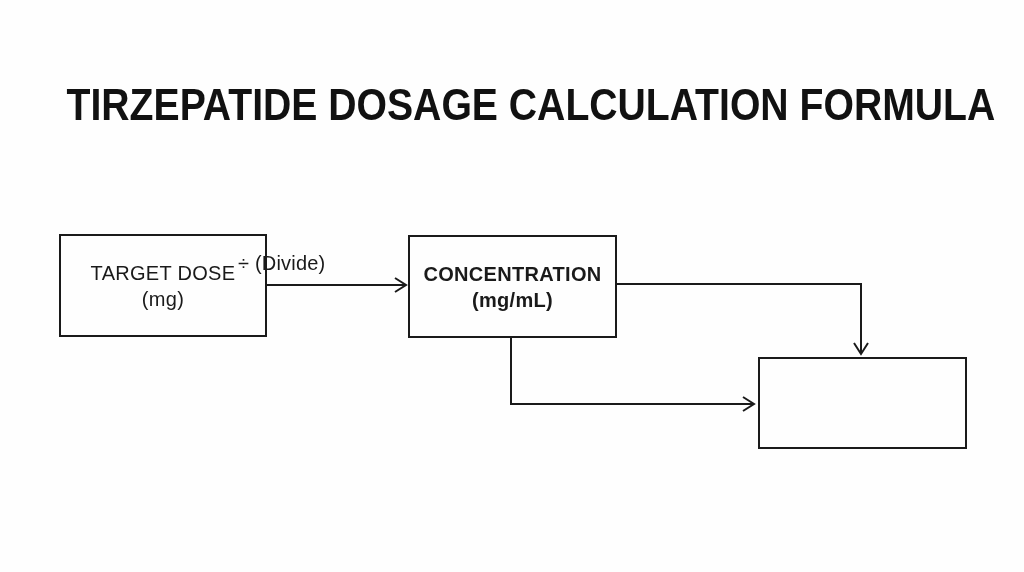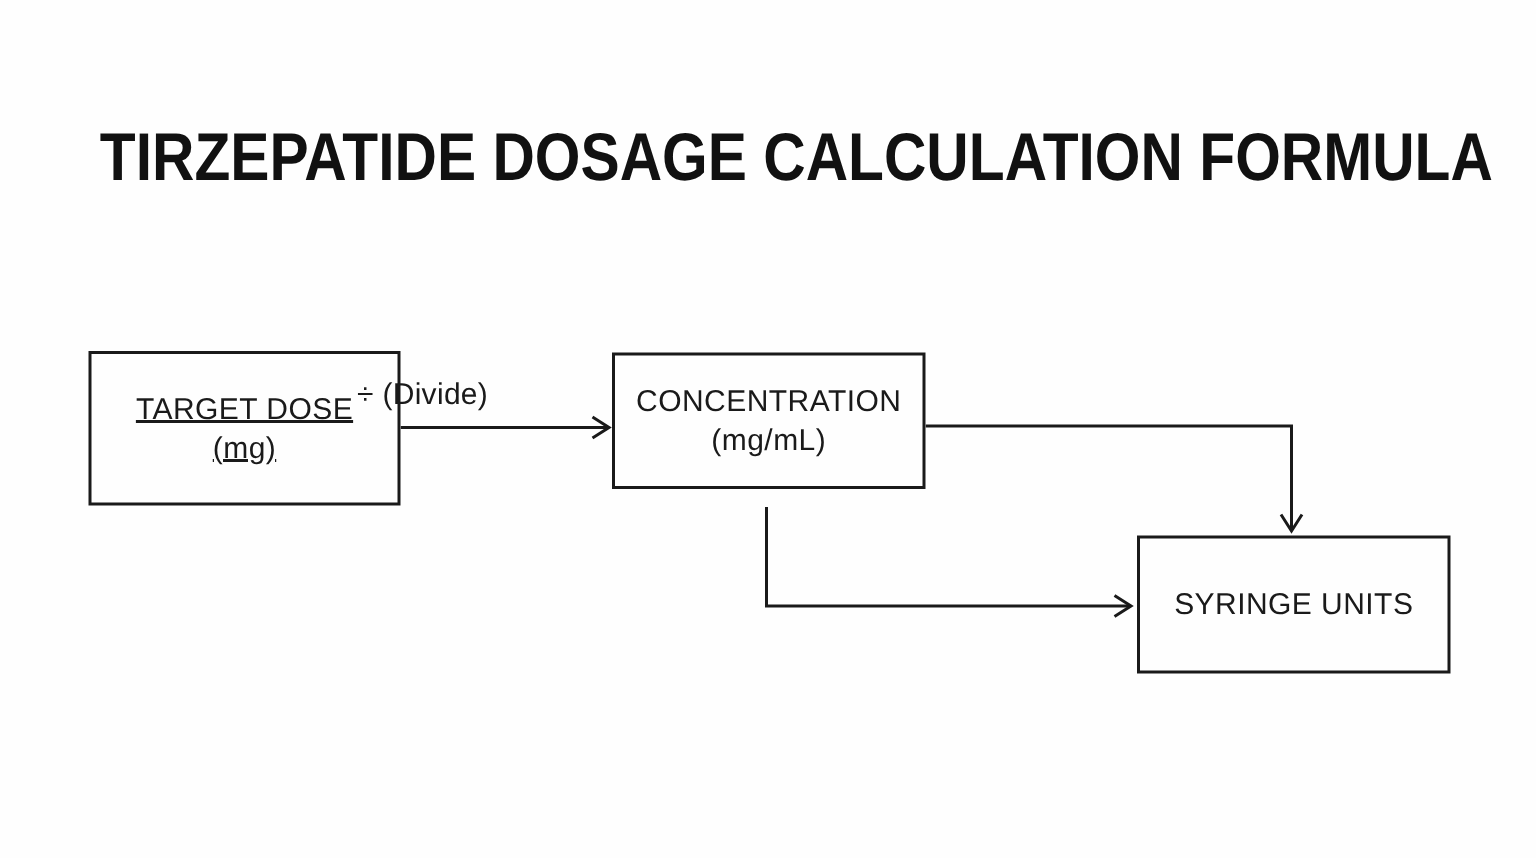--- a/index.html
+++ b/index.html
@@ -51,22 +51,22 @@
     background: #fefefe;
     display: flex;
     flex-direction: column;
     align-items: center;
     justify-content: center;
     text-align: center;
     font-size: 20px;
     line-height: 26px;
     letter-spacing: 0.3px;
   }
-  .node-a { left: 59px;  top: 234px; width: 208px; height: 103px; text-decoration: underline; }
-  .node-b { left: 408px; top: 235px; width: 209px; height: 91px; }
+  .node-a { left: 59px;  top: 234px; width: 208px; height: 103px; }
+  .node-b { left: 408px; top: 235px; width: 209px; height: 103px; font-weight: bold; }
   .node-c { left: 758px; top: 357px; width: 209px; height: 92px; }
   .edge-label {
     position: absolute;
     font-size: 20px;
     line-height: 24px;
     text-align: left;
     white-space: nowrap;
     letter-spacing: 0.2px;
   }
   .edge-label-1 { left: 238px; top: 251px; width: 200px; }
@@ -95,18 +95,17 @@
     <div class="node-label">TARGET DOSE</div>
     <div class="node-sublabel">(mg)</div>
   </div>
 
   <div class="node node-b">
     <div class="node-label">CONCENTRATION</div>
     <div class="node-sublabel">(mg/mL)</div>
   </div>
 
   <div class="node node-c">
-    <div class="node-label">SYRINGE UNITS</div>
   </div>
 
   <div class="edge-label edge-label-1">÷ (Divide)</div>
 
 </div>
 
 </body></html>

